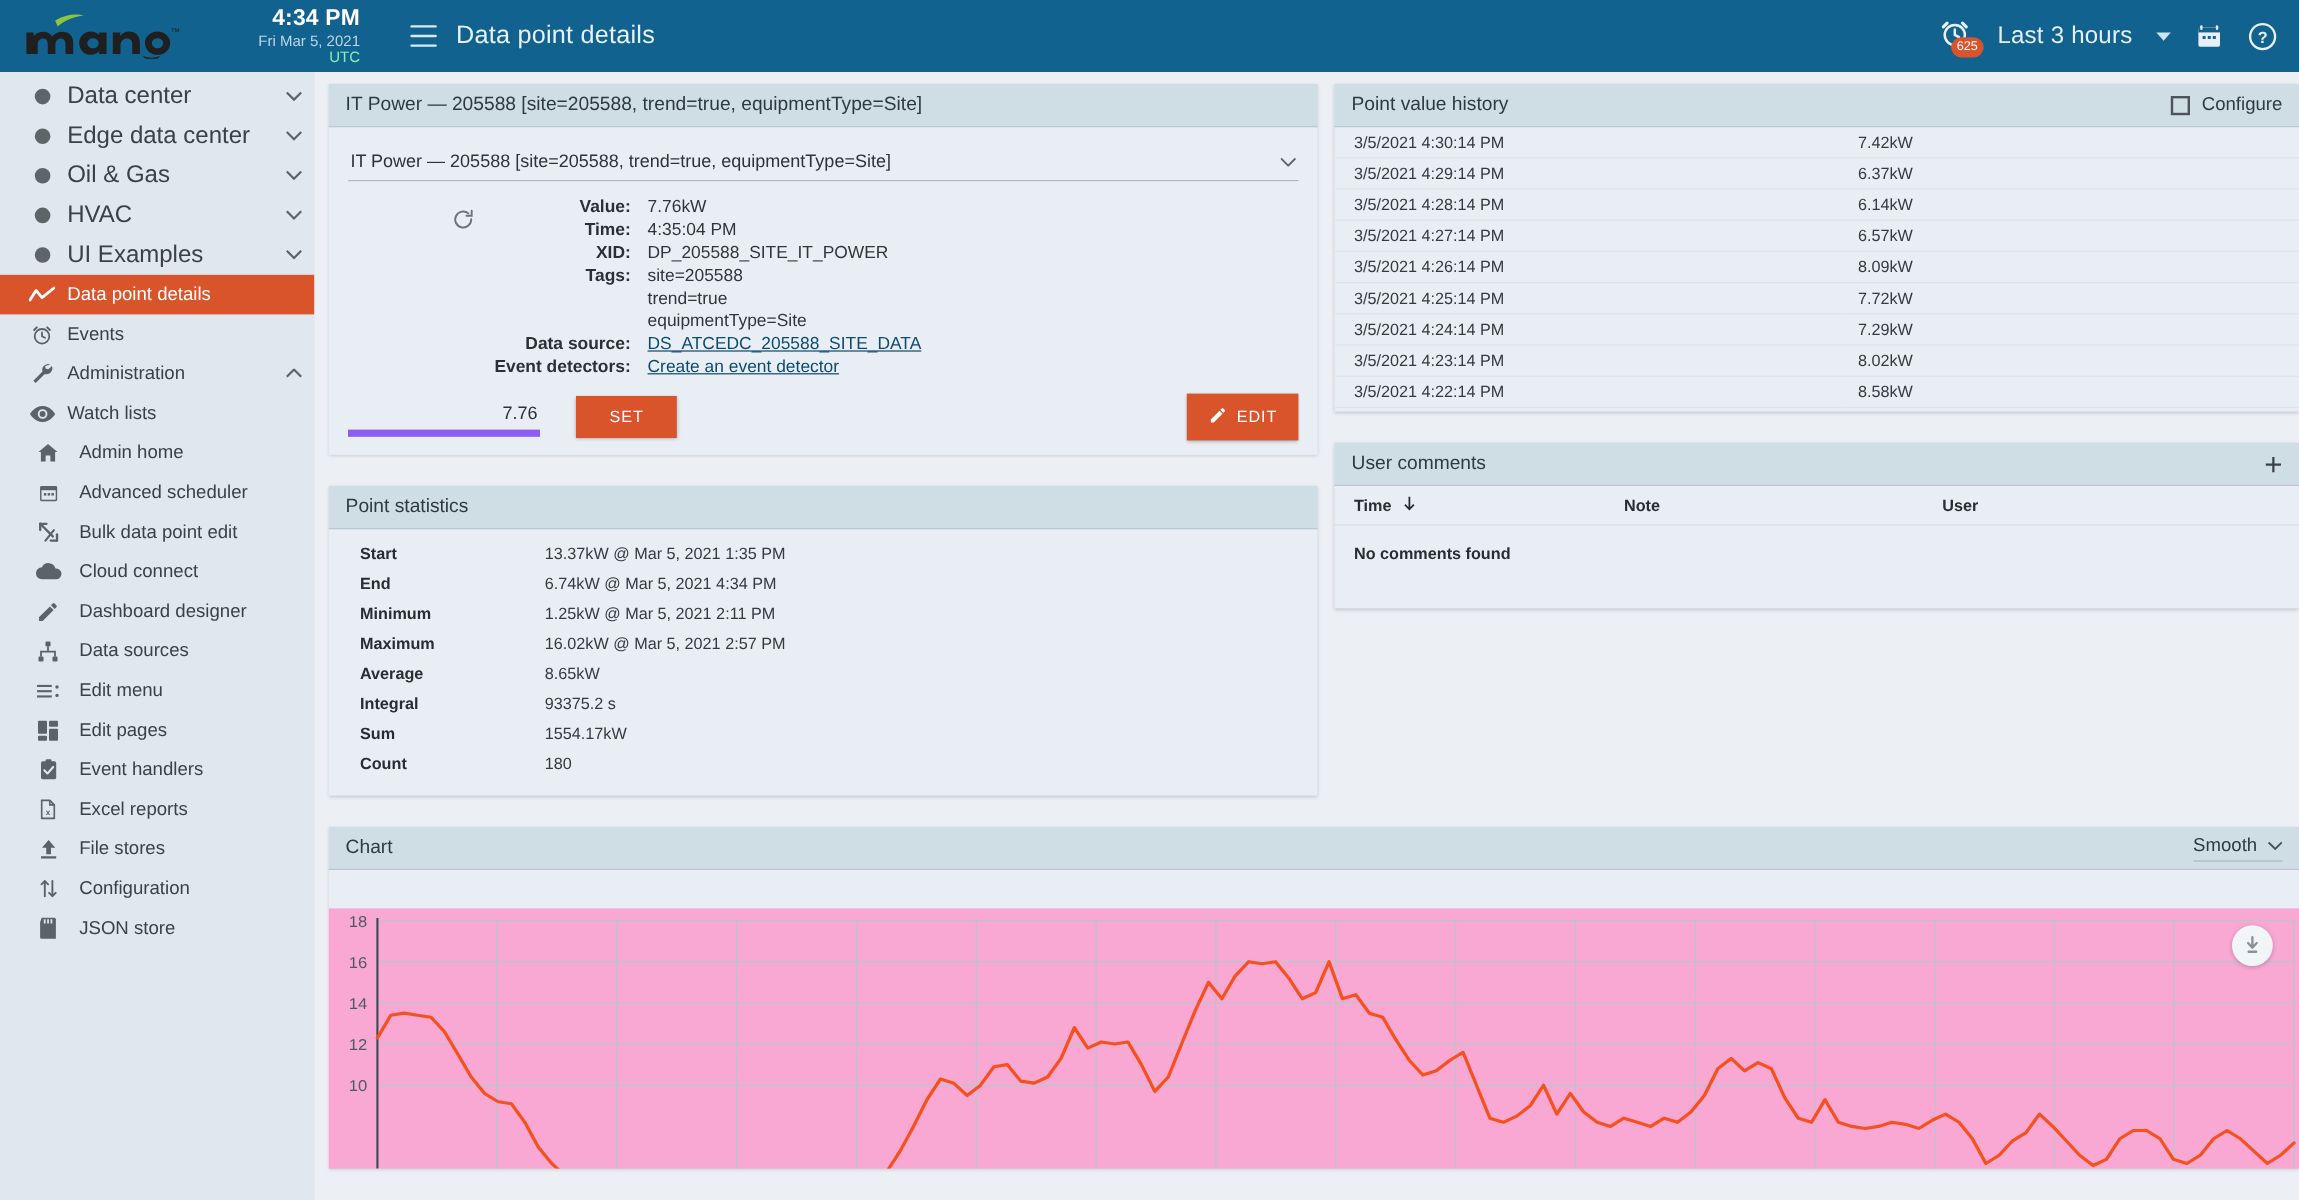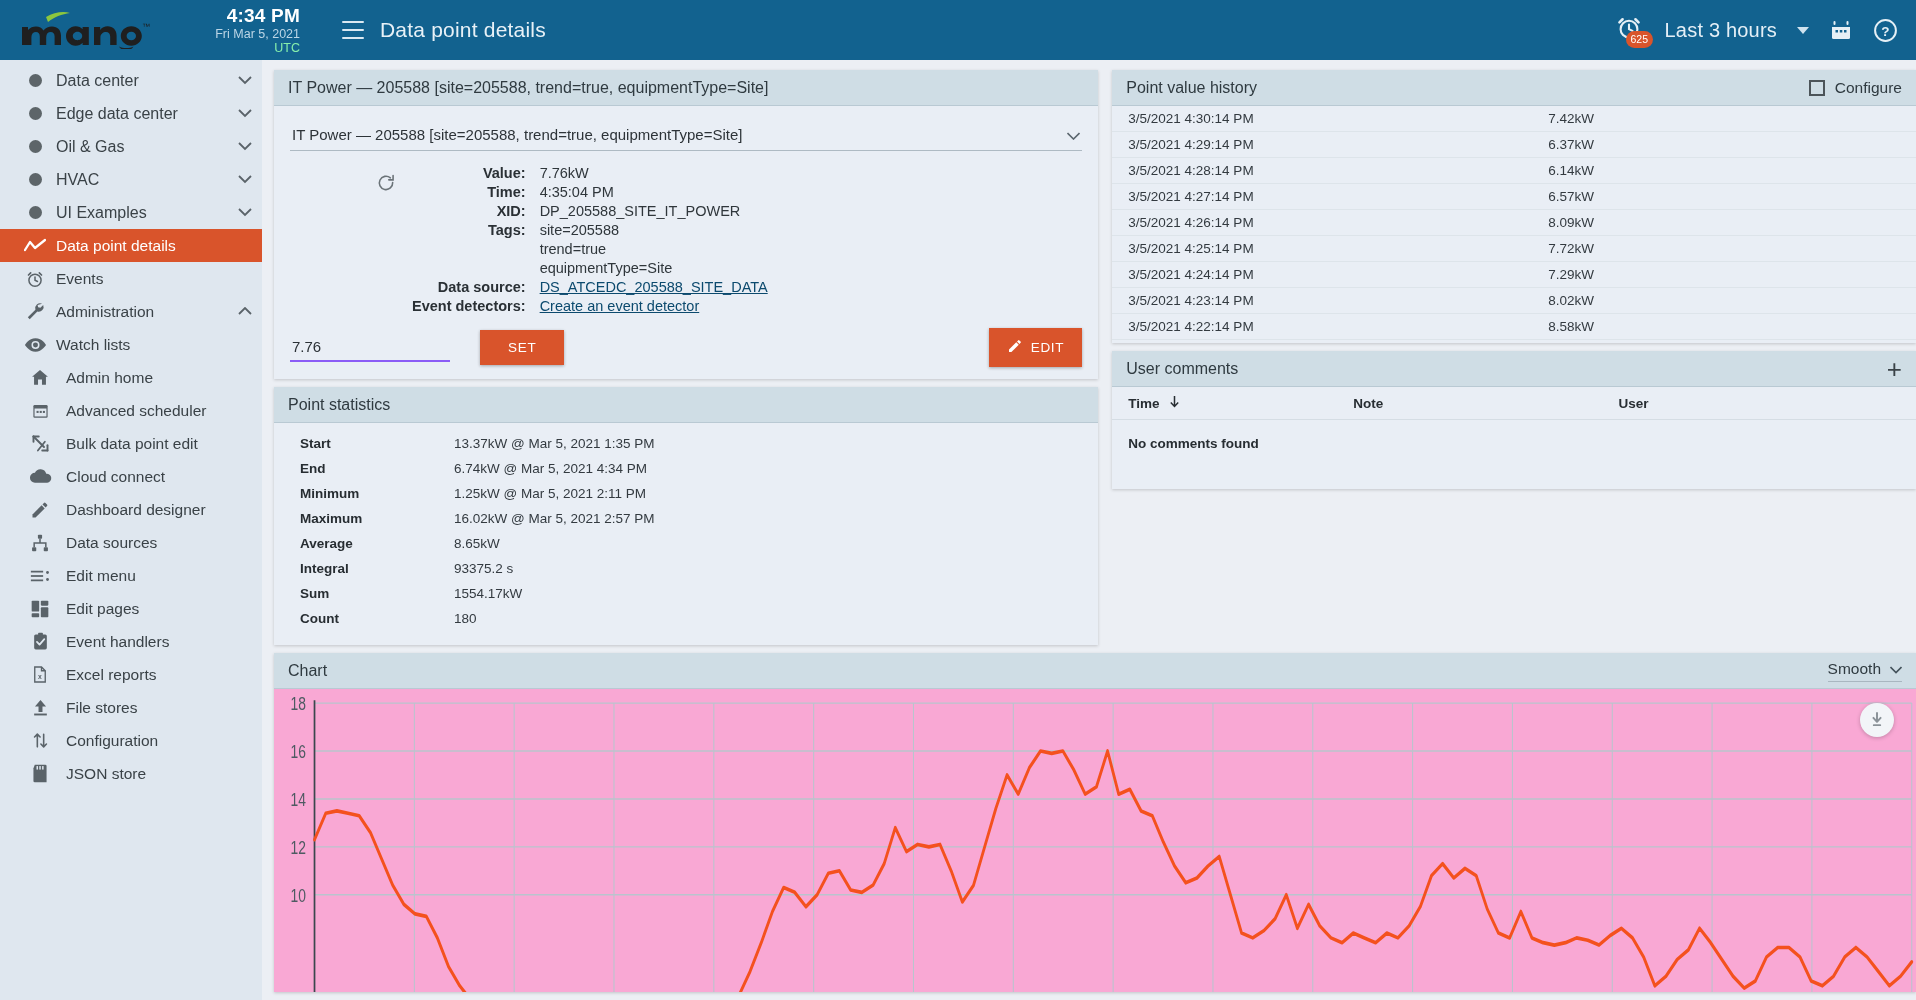--- a/index.html
+++ b/index.html
@@ -79,21 +79,21 @@
     display: flex; align-items: center;
     height: 33px; padding-left: 14px;
     gap: 0px; cursor: pointer; color: #3a4247;
     font-size: 15.5px;
   }
   .nav-item .ic {
     width: 42px; min-width: 42px;
     display: flex; align-items: center; justify-content: center;
     color: #5a6369;
   }
-  .nav-item.group { font-size: 16px; }
+  .nav-item.group { font-size: 20px; }
   .nav-item.group .ic .dot {
     width: 13px; height: 13px; border-radius: 50%; background: #5d6569; display:block;
   }
   .nav-item .label { flex: 1; white-space: nowrap; }
   .nav-item .chev {
     width: 34px; display: flex; align-items: center; justify-content: center;
     color: #5a6369;
   }
   .nav-item.active {
     background: #d9542b; color: #fff;
@@ -109,21 +109,21 @@
     display: flex; flex-direction: column;
     overflow: hidden;
   }
   .row { display: flex; gap: 14px; }
   .col-left  { width: 50.2%; display: flex; flex-direction: column; }
   .col-right { flex: 1; display: flex; flex-direction: column; }
 
   .card {
     background: #e9eef5;
     box-shadow: 0 1px 3px rgba(0,0,0,.18);
-    margin-bottom: 8px;
+    margin-bottom: 26px;
     display: flex; flex-direction: column;
   }
   .card-head {
     background: #cfdde5;
     min-height: 36px;
     display: flex; align-items: center;
     padding: 0 14px;
     font-size: 16px; color: #2f3a40;
     border-bottom: 1px solid #b9c9d3;
   }
@@ -144,23 +144,23 @@
   .detail-grid { display: flex; gap: 12px; align-items: flex-start; }
   .refresh-ic { padding: 8px 4px 0 86px; color: #6b7378; cursor: pointer; }
   .dl { display: grid; grid-template-columns: max-content 1fr; column-gap: 14px; row-gap: 3px; }
   .dl dt { font-weight: bold; font-size: 14.5px; color: #2a3035; text-align: right; white-space: nowrap; }
   .dl dd { font-size: 14.5px; color: #2f363b; white-space: nowrap; }
   .lnk { color: #0c4a6e; text-decoration: underline; cursor: pointer; }
 
   .set-row { display: flex; align-items: center; margin-top: 14px; gap: 0; }
   .txtin {
     width: 160px; font-size: 15px; color: #2b3136;
-    border: none; border-bottom: 2px solid #8b5cf6;
+    border: none; border-bottom: 6px solid #8b5cf6;
     background: transparent; padding: 4px 2px 5px 2px;
-    outline: none; font-family: inherit;
+    outline: none; font-family: inherit; text-align: right;
   }
   .btn {
     background: #d9542b; color: #fff; border: none;
     font-size: 13.5px; letter-spacing: .7px;
     padding: 10px 18px; cursor: pointer;
     box-shadow: 0 1px 3px rgba(0,0,0,.3);
     font-family: inherit; display: flex; align-items: center; gap: 8px;
   }
   .btn.set { margin-left: 30px; padding: 10px 28px; }
   .spring { flex: 1; }
@@ -192,21 +192,21 @@
   
   .plus { font-size: 26px; color: #3a4247; cursor: pointer; line-height: 1; font-weight: 300; }
   table.cmt { width: 100%; border-collapse: collapse; }
   table.cmt th {
     text-align: left; font-size: 13.5px; font-weight: bold; color: #272d32;
     padding: 8px 0 8px 16px; border-bottom: 1px solid #d5dde4;
   }
   table.cmt td { font-size: 13.5px; font-weight: bold; color: #272d32; padding: 16px 0 16px 16px; }
 
   
-  .chart-card { flex: 1; min-height: 0; }
+  .chart-card { flex: 1; min-height: 0; gap: 32px; }
   .smooth-sel {
     display: flex; align-items: center; gap: 9px;
     font-size: 15.5px; color: #2f3a40; cursor: pointer;
     border-bottom: 1px solid #a9b7c0; padding-bottom: 3px;
   }
   .chart-area { position: relative; flex: 1; min-height: 0; background: #f9a8d4; overflow: hidden; }
   .dl-fab {
     position: absolute; right: 22px; top: 14px;
     width: 34px; height: 34px; border-radius: 50%;
     background: #f2f5f8; box-shadow: 0 1px 4px rgba(0,0,0,.22);

